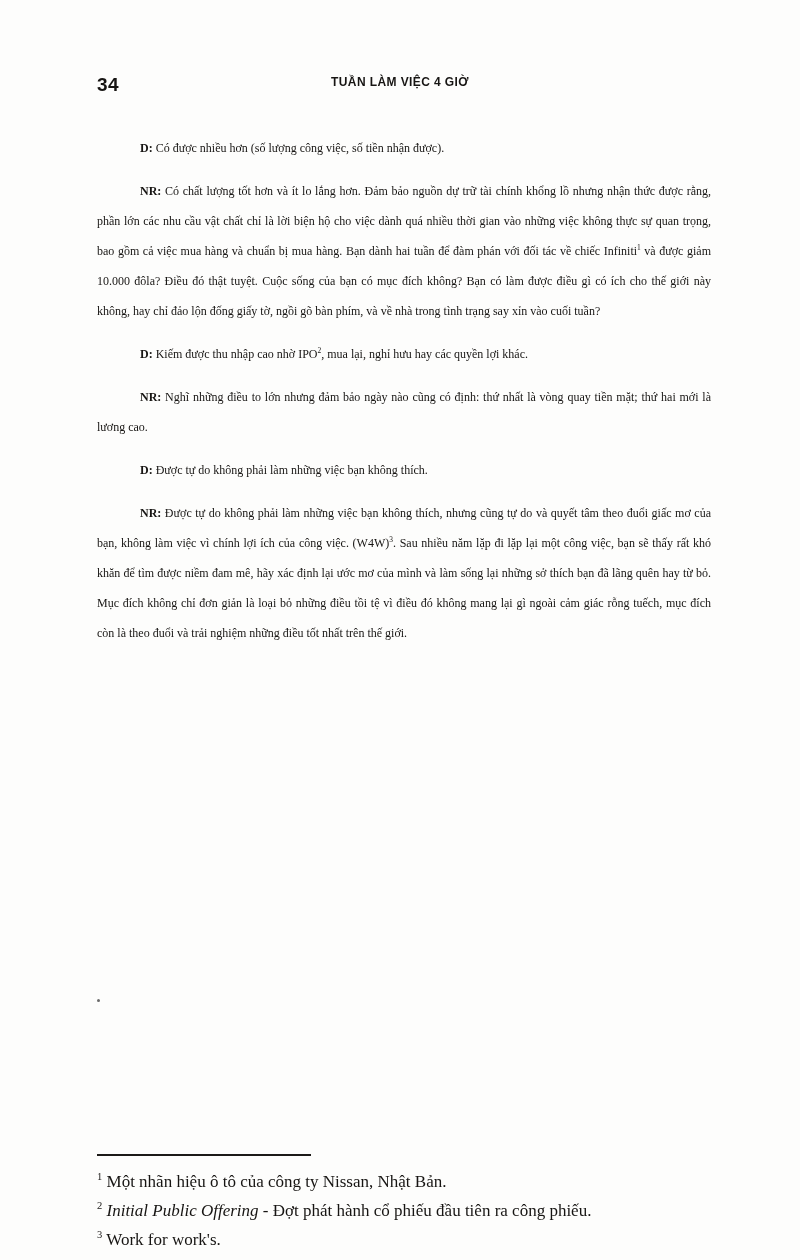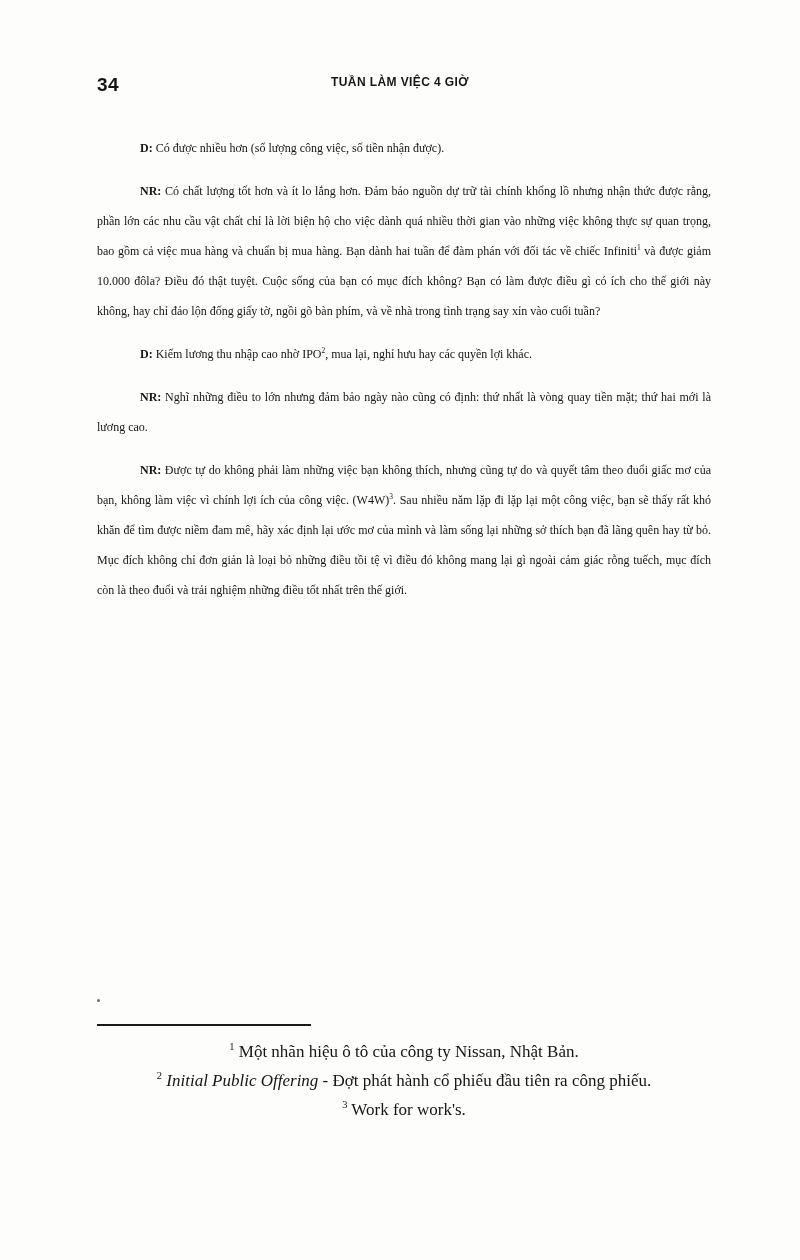--- a/index.html
+++ b/index.html
@@ -64,26 +64,26 @@
   }
   sup {
     font-size: 0.62em;
     line-height: 0;
     vertical-align: super;
   }
   
   .footnotes {
     position: absolute;
     left: 97px;
-    top: 1024px;
+    top: 1154px;
     width: 614px;
     font-family: "Liberation Serif", "DejaVu Serif", serif;
     font-size: 17px;
     line-height: 29px;
-    text-align: center;
+    text-align: left;
   }
   .footnote-rule {
     width: 214px;
     height: 2px;
     background: #1c1a18;
     margin: 0 0 11px 0;
   }
   .footnote {
     margin: 0;
     text-indent: 0;
@@ -106,22 +106,23 @@
 <div class="page">
 
   <div class="header">
     <span class="page-number">34</span>
     <span class="running-title">TUẦN LÀM VIỆC 4 GIỜ</span>
   </div>
 
   <div class="content">
       <p class="para"><span class="speaker">D:</span><span> Có được nhiều hơn (số lượng công việc, số tiền nhận được).</span></p>
       <p class="para"><span class="speaker">NR:</span><span> Có chất lượng tốt hơn và ít lo lắng hơn. Đảm bảo nguồn dự trữ tài chính khổng lồ nhưng nhận thức được rằng, phần lớn các nhu cầu vật chất chỉ là lời biện hộ cho việc dành quá nhiều thời gian vào những việc không thực sự quan trọng, bao gồm cả việc mua hàng và chuẩn bị mua hàng. Bạn dành hai tuần để đàm phán với đối tác về chiếc Infiniti</span><sup>1</sup><span> và được giảm 10.000 đôla? Điều đó thật tuyệt. Cuộc sống của bạn có mục đích không? Bạn có làm được điều gì có ích cho thế giới này không, hay chỉ đảo lộn đống giấy tờ, ngồi gõ bàn phím, và về nhà trong tình trạng say xỉn vào cuối tuần?</span></p>
-      <p class="para"><span class="speaker">D:</span><span> Kiếm lương thu nhập cao nhờ IPO</span><sup>2</sup><span>, mua lại, nghỉ hưu hay các quyền lợi khác.</span></p>
+      <p class="para"><span class="speaker">D:</span><span> Kiếm được thu nhập cao nhờ IPO</span><sup>2</sup><span>, mua lại, nghỉ hưu hay các quyền lợi khác.</span></p>
       <p class="para"><span class="speaker">NR:</span><span> Nghĩ những điều to lớn nhưng đảm bảo ngày nào cũng có định: thứ nhất là vòng quay tiền mặt; thứ hai mới là lương cao.</span></p>
+      <p class="para"><span class="speaker">D:</span><span> Được tự do không phải làm những việc bạn không thích.</span></p>
       <p class="para"><span class="speaker">NR:</span><span> Được tự do không phải làm những việc bạn không thích, nhưng cũng tự do và quyết tâm theo đuổi giấc mơ của bạn, không làm việc vì chính lợi ích của công việc. (W4W)</span><sup>3</sup><span>. Sau nhiều năm lặp đi lặp lại một công việc, bạn sẽ thấy rất khó khăn để tìm được niềm đam mê, hãy xác định lại ước mơ của mình và làm sống lại những sở thích bạn đã lãng quên hay từ bỏ. Mục đích không chỉ đơn giản là loại bỏ những điều tồi tệ vì điều đó không mang lại gì ngoài cảm giác rỗng tuếch, mục đích còn là theo đuổi và trải nghiệm những điều tốt nhất trên thế giới.</span></p>
     </div>
 
   <div class="speck"></div>
 
   <div class="footnotes">
     <div class="footnote-rule"></div>
     <div>
         <p class="footnote"><sup>1</sup><span> Một nhãn hiệu ô tô của công ty Nissan, Nhật Bản.</span></p>
         <p class="footnote"><sup>2</sup><span> </span><span class="italic">Initial Public Offering</span><span> - Đợt phát hành cổ phiếu đầu tiên ra công phiếu.</span></p>

